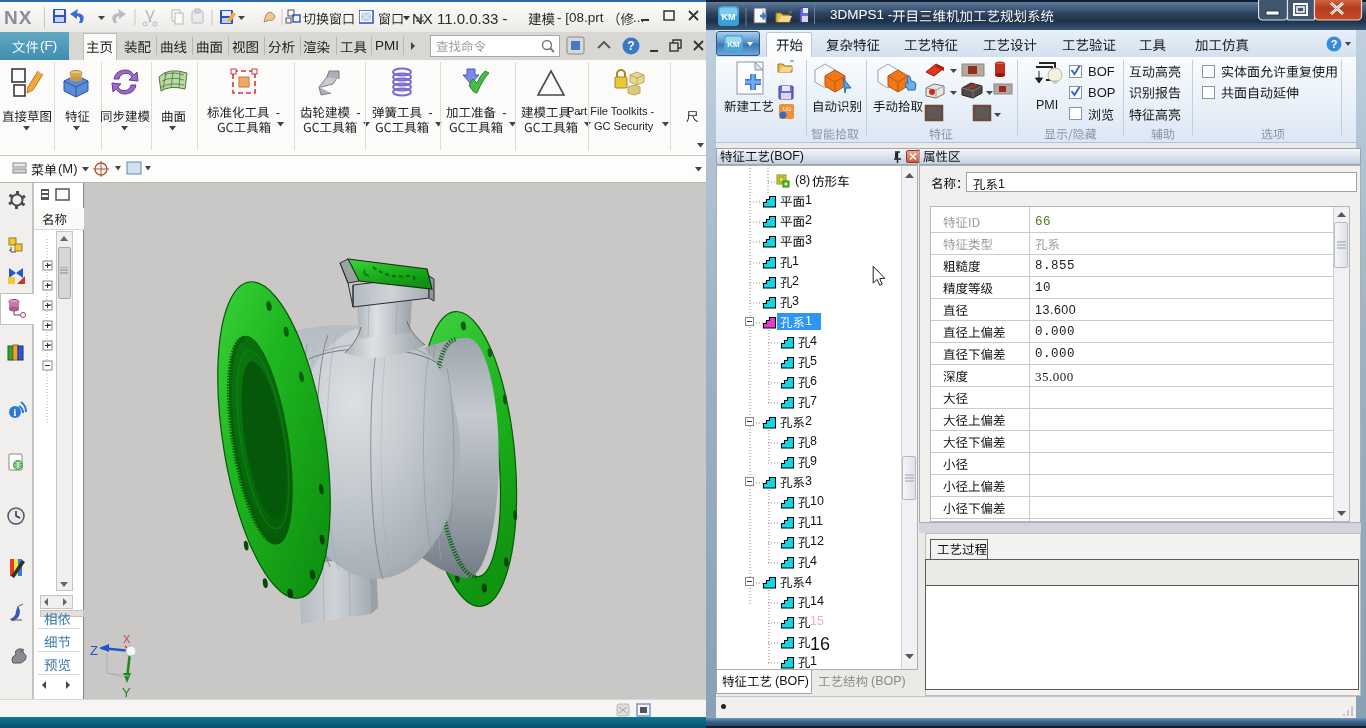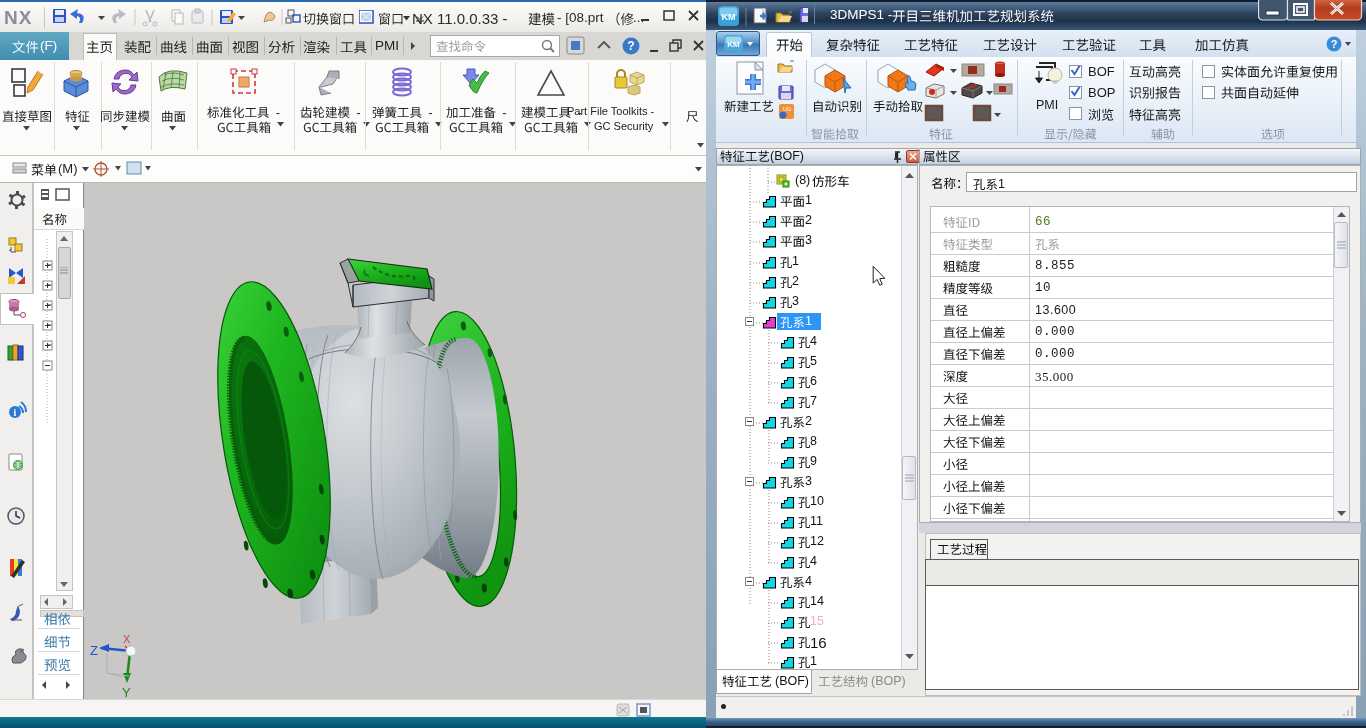--- a/index.html
+++ b/index.html
@@ -1581,21 +1581,21 @@
         <path d="M0 2 H10" stroke="#888" stroke-dasharray="1 2"></path>
       </svg>
 <svg class="ab" style="left:64px;top:487px" width="15" height="15">
         <path d="M1.5 13 V8.5 H4.5 V5.5 H7.5 V2.5 H13.5 V13 Z" fill="#10d6e6" stroke="#000" stroke-width="1.1"></path>
       </svg>
 <svg class="" style="position:absolute;left:82px;top:487px;" width="13" height="17">
         <g fill="#111" transform="translate(0,12.1) scale(0.125)">
           <use href="#g5B54" x="0"></use>
         </g>
       </svg>
-<div class="txt" style="left:94px;top:486px;font-size:15px;color:#111">16</div>
+<div class="txt" style="left:94px;top:486px;font-size:18px;color:#111">16</div>
 <svg class="ab" style="left:52px;top:513px" width="12" height="4">
         <path d="M0 2 H10" stroke="#888" stroke-dasharray="1 2"></path>
       </svg>
 <svg class="ab" style="left:64px;top:507px" width="15" height="15">
         <path d="M1.5 13 V8.5 H4.5 V5.5 H7.5 V2.5 H13.5 V13 Z" fill="#10d6e6" stroke="#000" stroke-width="1.1"></path>
       </svg>
 <svg class="" style="position:absolute;left:82px;top:507px;" width="13" height="17">
         <g fill="#111" transform="translate(0,12.1) scale(0.125)">
           <use href="#g5B54" x="0"></use>
         </g>

